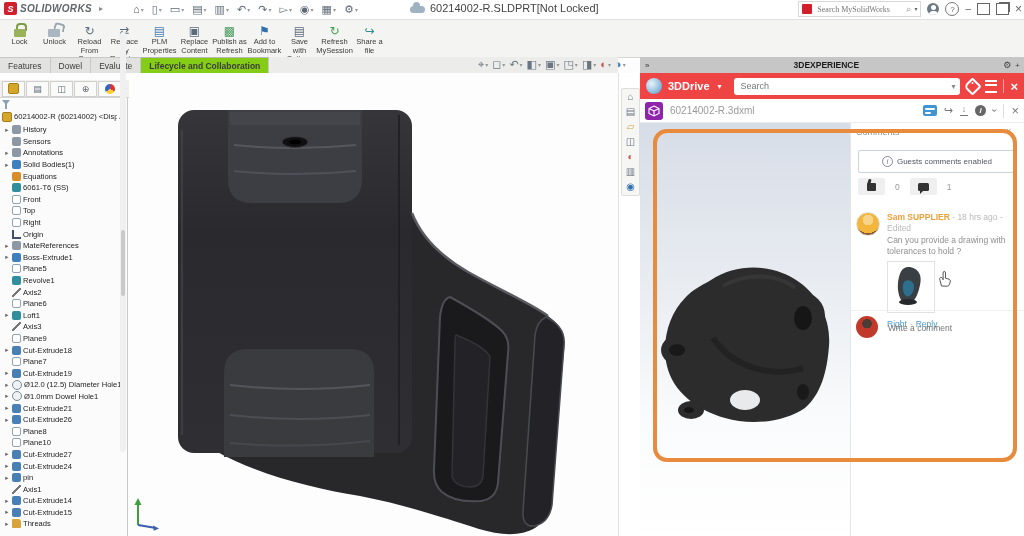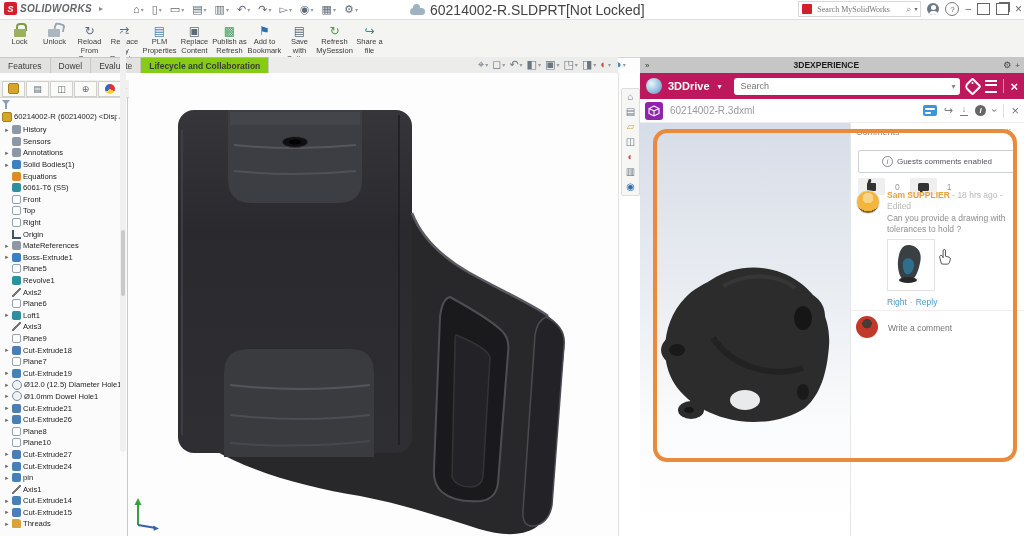--- a/index.html
+++ b/index.html
@@ -14,21 +14,21 @@
               display:flex;align-items:center;justify-content:center;font-style:italic;}
   .brand-name{font-size:10px;font-weight:bold;font-style:italic;color:#63666a;letter-spacing:.3px;}
   .brand-caret{font-size:8px;color:#888;margin-left:4px;}
   .menuicons{left:130px;top:1px;display:flex;align-items:center;gap:2px;height:17px;}
   .mi{display:flex;align-items:center;gap:1px;padding:0 3px;height:15px;border-radius:2px;}
   .mi .g{font-size:11px;color:#5f6b76;line-height:1;}
   .mi .dd{font-size:6px;color:#9a9a9a;}
   .doc-center{left:410px;top:2px;display:flex;align-items:center;gap:5px;}
   .cloud{width:15px;height:7px;background:#9fb2c2;border-radius:5px;position:relative;margin-top:3px;}
   .cloud::before{content:"";position:absolute;left:3px;top:-4px;width:7px;height:7px;background:#9fb2c2;border-radius:50%;}
-  .doc-title{font-size:14px;color:#444;}
+  .doc-title{font-size:11px;color:#444;}
   .tb-right{right:2px;top:1px;display:flex;align-items:center;gap:6px;height:16px;}
   .sw-search{display:flex;align-items:center;gap:3px;border:1px solid #d8d8d8;background:#fff;height:14px;padding:0 3px;}
   .sw-search .redic{width:10px;height:10px;background:#d21f2c;border-radius:1px;}
   .sw-search input{border:none;outline:none;width:84px;font-size:8px;color:#999;font-family:Liberation Serif, serif;}
   .sw-search .mag{font-size:9px;color:#888;}
   .tbic{font-size:10px;color:#666;line-height:1;}
   .circ{width:12px;height:12px;border:1px solid #777;border-radius:50%;display:flex;align-items:center;justify-content:center;font-size:8px;color:#666;}
   .person{width:12px;height:12px;border-radius:50%;background:#6d7a85;position:relative;overflow:hidden;}
   .person::before{content:"";position:absolute;left:3.5px;top:2px;width:5px;height:5px;border-radius:50%;background:#fff;}
   .person::after{content:"";position:absolute;left:1.5px;top:7.5px;width:9px;height:6px;border-radius:4px 4px 0 0;background:#fff;}
@@ -88,21 +88,21 @@
   .taskstrip{left:618px;top:73px;width:22px;height:463px;background:#fff;border-left:1px solid #e2e2e2;}
   .taskcol{left:621px;top:88px;display:flex;flex-direction:column;gap:3px;width:17px;align-items:center;
            background:#f6f6f4;border:1px solid #ddd;border-radius:2px;padding:2px 0;}
   .tpi{font-size:10px;line-height:12px;color:#6a7682;}
   
   .px-header{left:640px;top:57px;width:384px;height:16px;background:#c6c6c6;border-bottom:1px solid #a9a9a9;
              display:flex;align-items:center;font-size:8.5px;color:#1c1c1c;}
   .px-header .chev{margin-left:5px;font-size:8px;color:#333;}
   .px-title{flex:1;text-align:center;font-weight:bold;}
   .px-gear{margin-right:4px;font-size:9px;color:#444;display:flex;gap:4px;align-items:center;}
-  .bluebar{left:640px;top:73px;width:384px;height:26px;background:#be185d;display:flex;align-items:center;gap:6px;padding:0 6px;box-sizing:border-box;}
+  .bluebar{left:640px;top:73px;width:384px;height:26px;background:#ef4444;display:flex;align-items:center;gap:6px;padding:0 6px;box-sizing:border-box;}
   .compass{width:16px;height:16px;border-radius:50%;background:radial-gradient(circle at 35% 35%,#eaf4fb,#7fb3d8 70%,#4d88b4);flex:0 0 auto;}
   .appname{color:#fff;font-size:11px;font-weight:bold;}
   .appdd{color:#fff;font-size:8px;margin-left:2px;}
   .bb-search{margin-left:6px;flex:1;display:flex;align-items:center;background:#fff;border-radius:3px;height:17px;padding:0 5px;gap:3px;}
   .bb-search input{flex:1;border:none;outline:none;font-size:9px;color:#999;font-family:inherit;min-width:10px;}
   .bb-search .chevd{font-size:8px;color:#888;}
   .tagic{width:9px;height:9px;border:2px solid #fff;border-radius:2px 2px 2px 5px;transform:rotate(45deg);position:relative;flex:0 0 auto;}
   .tagic::after{content:"";position:absolute;left:1px;top:1px;width:2px;height:2px;background:#fff;border-radius:50%;}
   .bars{width:12px;height:9px;border-top:2px solid #fff;border-bottom:2px solid #fff;position:relative;flex:0 0 auto;}
   .bars::after{content:"";position:absolute;left:0;top:2.5px;width:12px;height:2px;background:#fff;}
@@ -134,21 +134,21 @@
   .reacts{left:858px;top:178px;display:flex;align-items:center;gap:10px;}
   .chip{width:27px;height:17px;background:#efefef;border-radius:2px;display:flex;align-items:center;justify-content:center;}
   .thumbup{width:9px;height:8px;background:#333;border-radius:1px;position:relative;}
   .thumbup::before{content:"";position:absolute;left:1px;top:-4px;width:3px;height:5px;background:#333;border-radius:2px 2px 0 0;transform:rotate(18deg);}
   .chatic{width:11px;height:8px;background:#333;border-radius:1.5px;position:relative;}
   .chatic::after{content:"";position:absolute;left:2px;bottom:-3px;border-left:3px solid #333;border-bottom:3px solid transparent;}
   .rcount{font-size:8.5px;color:#999;}
   .avatar{width:22px;height:22px;border-radius:50%;flex:0 0 auto;}
   .av-sam{background:radial-gradient(circle at 50% 32%,#f6d58a 0 28%,#f2b63c 29% 70%,#8a5a2a 71% 100%);border:1px solid #e3e3e3;}
   .av-me{background:radial-gradient(circle at 50% 35%,#4a3b35 0 26%,#c0392b 27% 100%);}
-  .cm-thread{left:856px;top:190px;width:160px;display:flex;gap:7px;}
+  .cm-thread{left:856px;top:212px;width:160px;display:flex;gap:7px;}
   .cm-body{flex:1;min-width:0;}
   .cm-author-line{font-size:8.5px;line-height:11px;}
   .cm-author{color:#e8a13c;font-weight:bold;}
   .cm-meta{color:#b9b9b9;}
   .cm-text{font-size:8.5px;color:#8f8f8f;line-height:11px;margin-top:1px;width:130px;}
   .cm-attach{margin-top:4px;width:46px;height:50px;background:#fff;border:1px solid #e2e2e2;position:relative;}
   .handcur{position:absolute;right:-18px;top:8px;}
   .cm-links{margin-top:6px;font-size:8.5px;}
   .cm-link{color:#4a9bc8;}
   .cm-dot{color:#aaa;margin:0 3px;}

